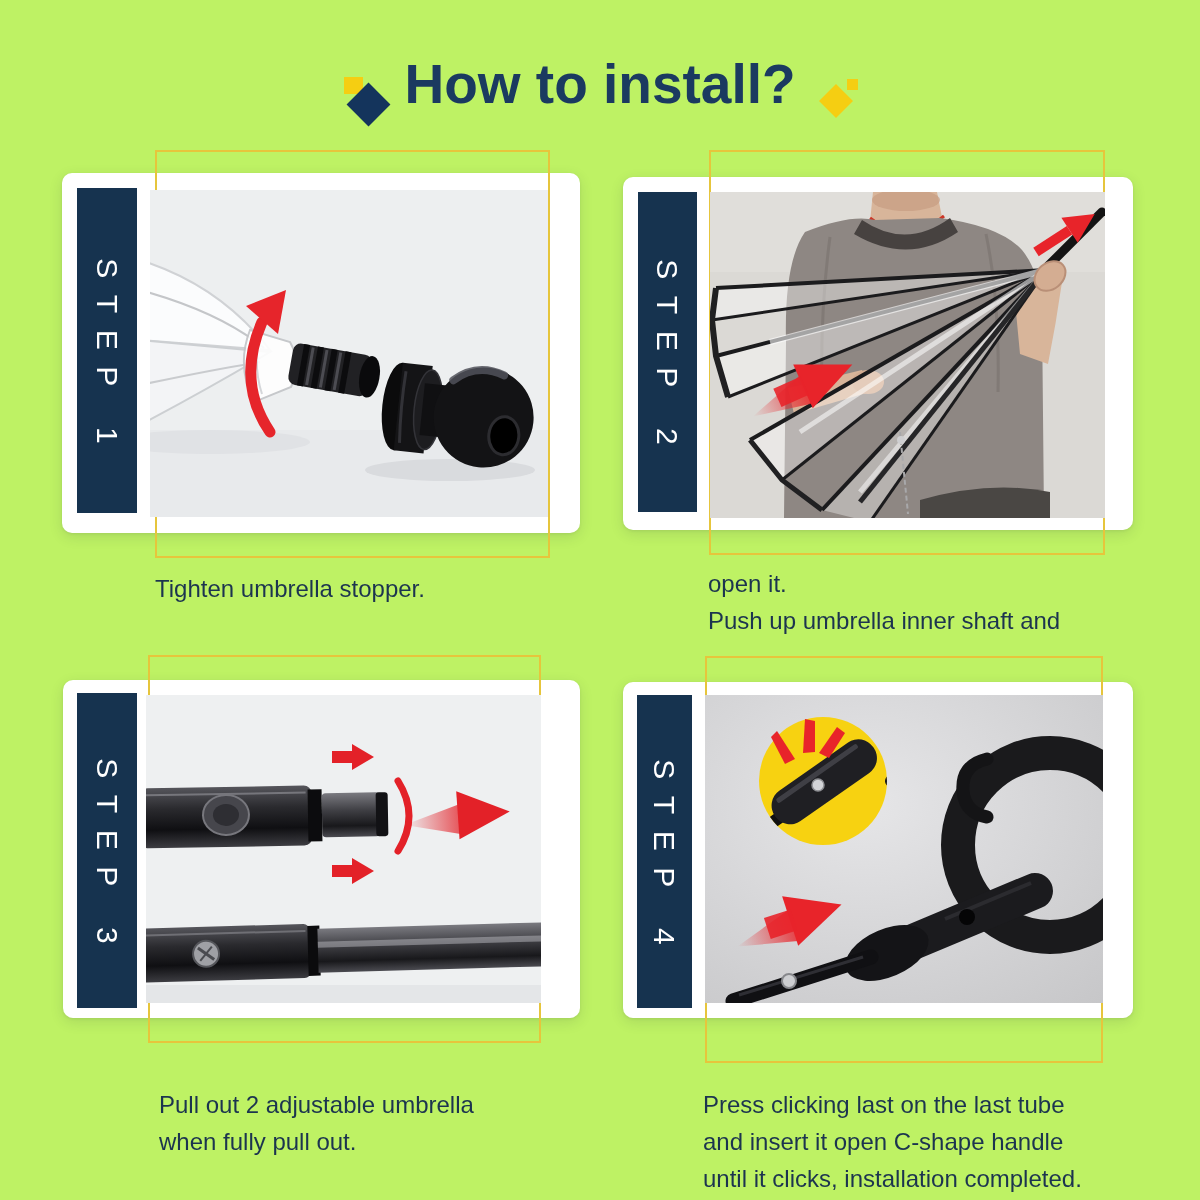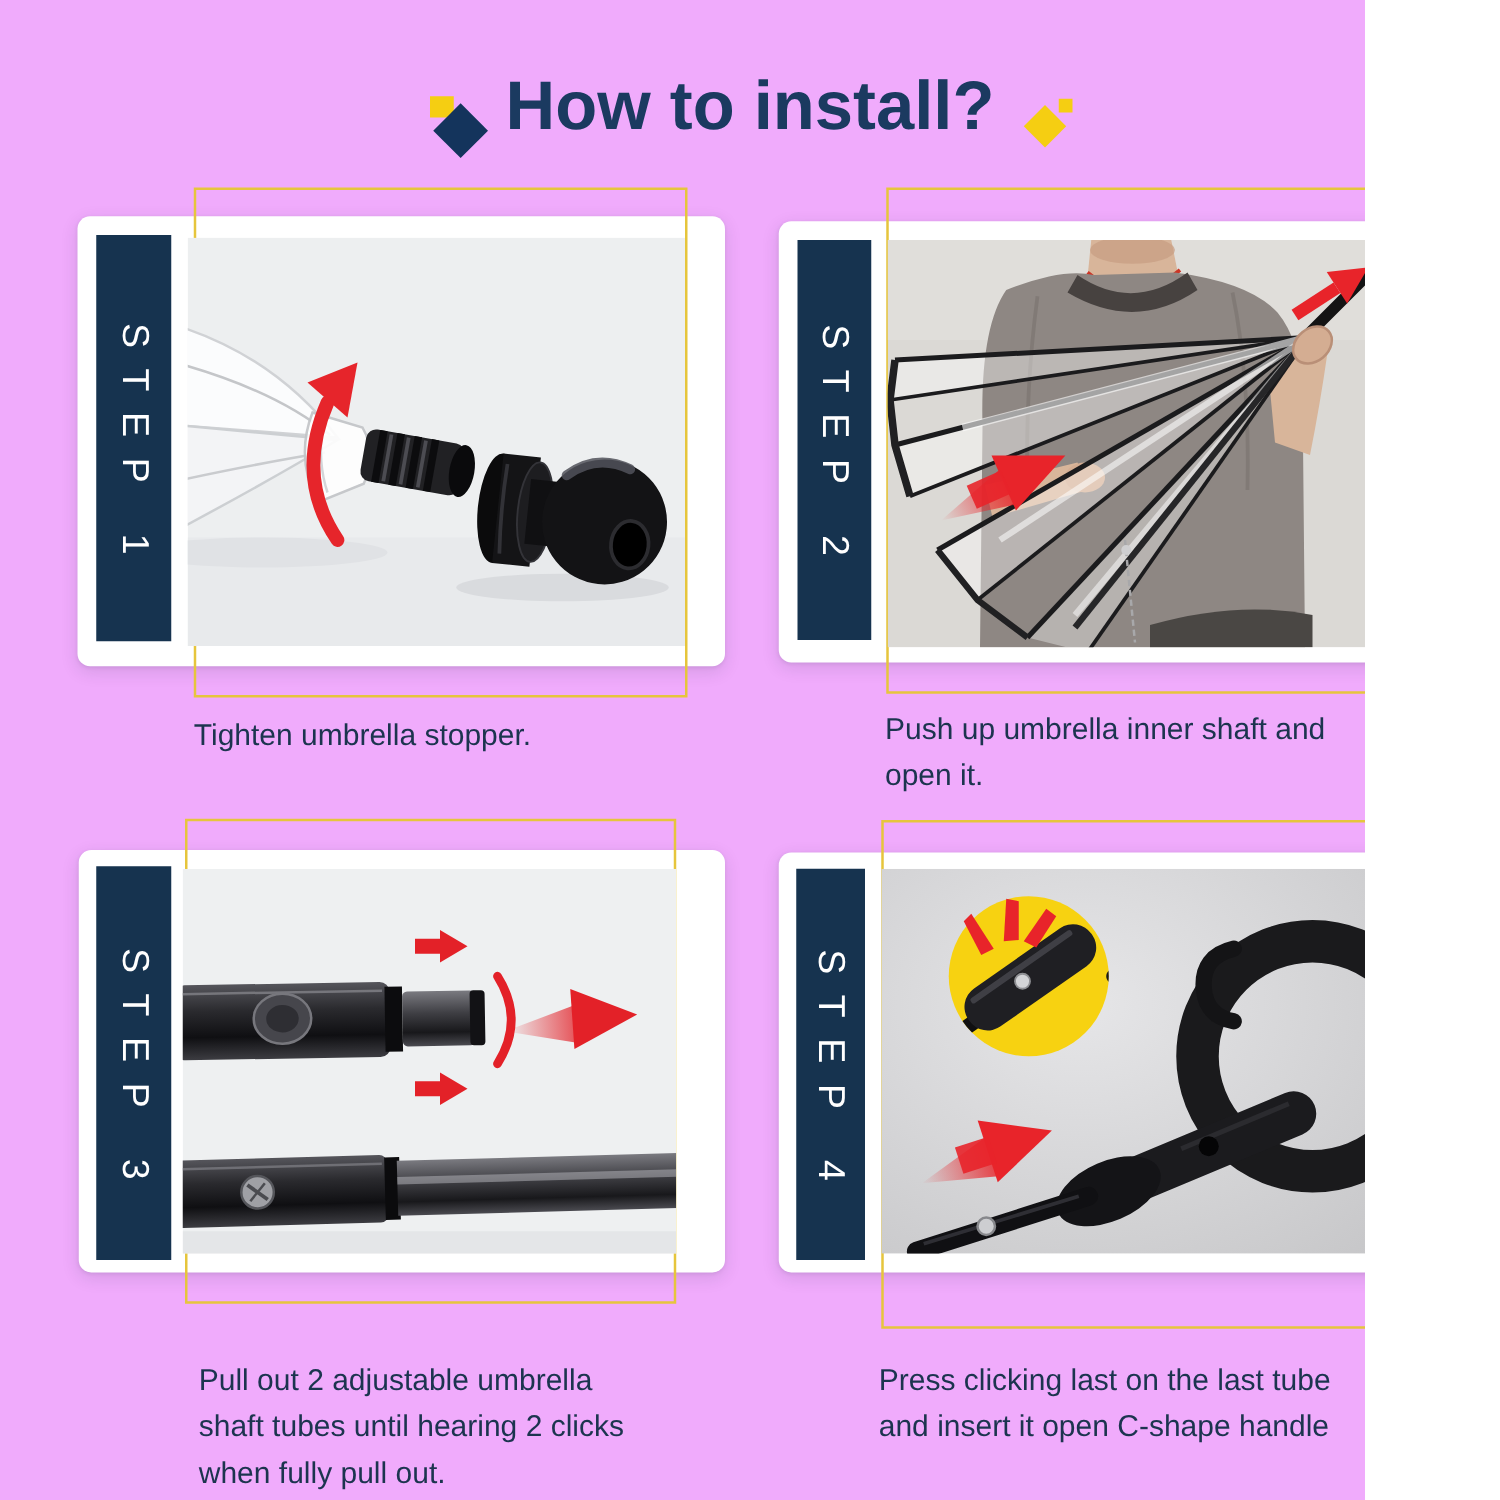--- a/index.html
+++ b/index.html
@@ -1,17 +1,17 @@
 <!DOCTYPE html>
 <html><head>
 <meta charset="utf-8">
 <style>
   html,body{margin:0;padding:0;background:#ffffff;}
   .page{
-    position:relative;width:1092px;height:1200px;background:#f0abfc;overflow:hidden;
+    position:relative;width:1200px;height:1200px;background:#bef264;overflow:hidden;
     font-family:"Liberation Sans","DejaVu Sans",sans-serif;
   }
   
   .title{
     position:absolute;left:0;top:52px;width:1200px;margin:0;text-align:center;
     font-size:55px;font-weight:700;color:#1b3a60;letter-spacing:0;
   }
   .deco i{position:absolute;display:block;}
   .sq{width:19px;height:17px;background:#f5ce12;left:344px;top:77px;}
   .dia{width:31px;height:31px;transform:rotate(45deg);}
@@ -188,22 +188,22 @@
           <polygon points="0,7 62,-12 62,20" fill="url(#p2fade)"></polygon>
           <polygon points="58,-24 112,0 58,24" fill="#e8242a"></polygon>
           <rect x="30" y="-10" width="30" height="20" fill="#e8242a" opacity="0.9"></rect>
         </g>
       </svg>
     </div>
     <div class="step-bar">
       <span class="step-label">STEP 2</span>
     </div>
     <div class="caption">
+      <div>open it.</div>
       <div>Push up umbrella inner shaft and</div>
-      <div>open it.</div>
     </div>
   </section>
 
   <section class="panel p3">
     <div class="card"></div>
     <div class="gold-frame"></div>
     <div class="photo">
       <svg width="395" height="308" viewBox="0 0 395 308" xmlns="http://www.w3.org/2000/svg">
         <defs>
           <linearGradient id="p3metal" x1="0" y1="0" x2="0" y2="1">
@@ -259,21 +259,20 @@
           <rect x="172" y="233" width="226" height="44" fill="url(#p3metal2)"></rect>
           <rect x="172" y="246" width="226" height="6" fill="#b9babf" opacity="0.5"></rect>
         </g>
       </svg>
     </div>
     <div class="step-bar">
       <span class="step-label">STEP 3</span>
     </div>
     <div class="caption">
       <div>Pull out 2 adjustable umbrella</div>
-      <div>shaft tubes until hearing 2 clicks</div>
       <div>when fully pull out.</div>
     </div>
   </section>
 
   <section class="panel p4">
     <div class="card"></div>
     <div class="gold-frame"></div>
     <div class="photo">
       <svg width="398" height="308" viewBox="0 0 398 308" xmlns="http://www.w3.org/2000/svg">
         <defs>
@@ -330,16 +329,17 @@
           </g>
         </g>
       </svg>
     </div>
     <div class="step-bar">
       <span class="step-label">STEP 4</span>
     </div>
     <div class="caption">
       <div>Press clicking last on the last tube</div>
       <div>and insert it open C-shape handle</div>
+      <div>until it clicks, installation completed.</div>
     </div>
   </section>
 
 </div>
 
 </body></html>

